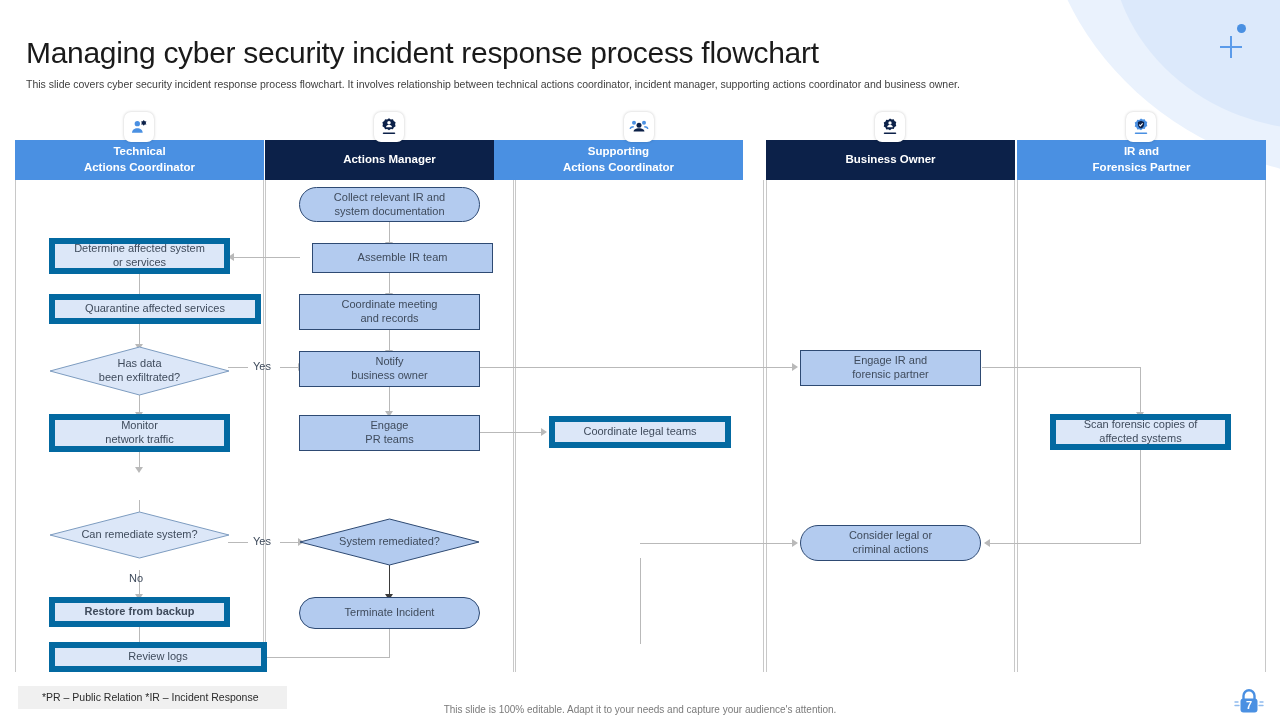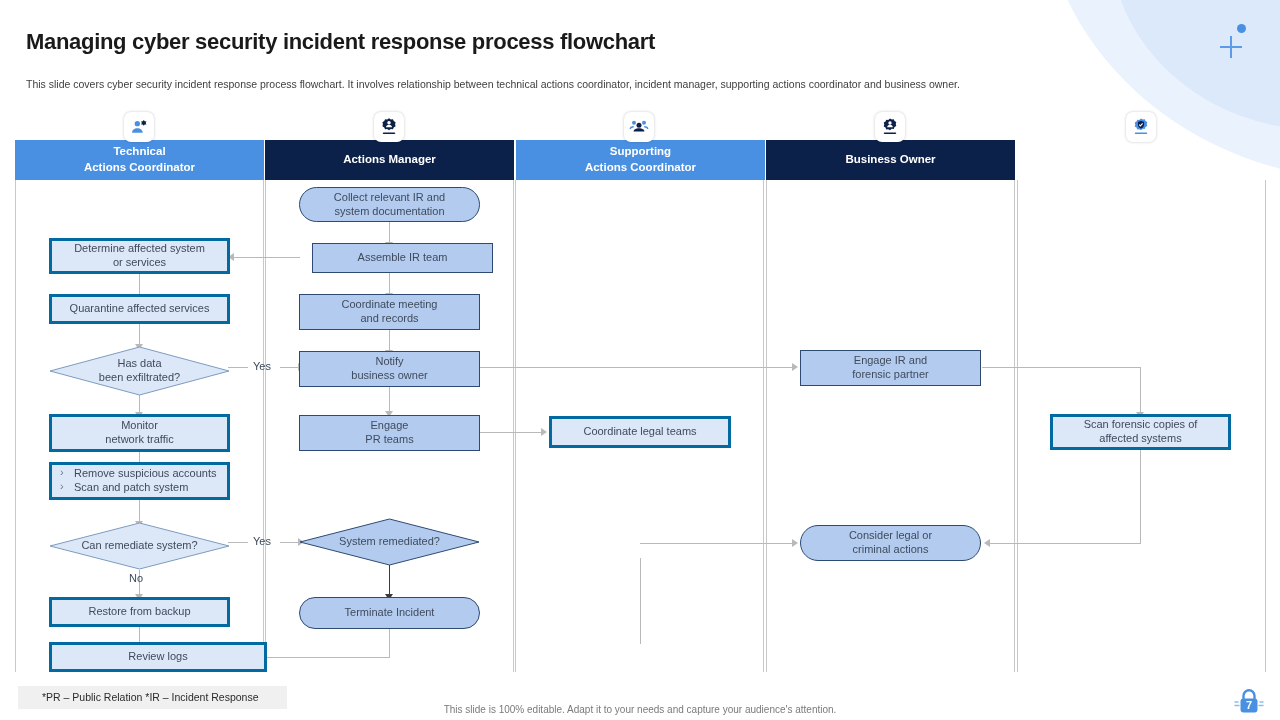--- a/index.html
+++ b/index.html
@@ -36,22 +36,22 @@
   .plus-mark:before { left: 10px; top: 0; width: 2px; height: 22px; }
   .plus-mark:after  { left: 0; top: 10px; width: 22px; height: 2px; }
   .dot-mark {
     position: absolute; top: 24px; right: 34px;
     width: 9px; height: 9px; border-radius: 50%;
     background: #4a90e2; z-index: 2;
   }
 
   
   .slide-title {
-    position: absolute; left: 26px; top: 29px;
-    font-size: 22px; font-weight: bold; color: #1a1a1a;
+    position: absolute; left: 26px; top: 36px;
+    font-size: 30px; font-weight: normal; color: #1a1a1a;
     letter-spacing: -0.3px; z-index: 3;
   }
   .slide-subtitle {
     position: absolute; left: 26px; top: 78px;
     font-size: 10.5px; color: #3e3e3e; z-index: 3;
     width: 1150px;
   }
 
   
   .canvas {
@@ -81,21 +81,21 @@
   .lane-icon svg { display: block; }
 
   
   .node {
     position: absolute;
     display: flex; align-items: center; justify-content: center;
     text-align: center; line-height: 1.25;
     font-size: 11px; color: #3f4b5c; z-index: 3;
   }
   .node.box {
-    background: #dce7f8; border: 3px solid #0369a1;
+    background: #dce7f8; border: 6px solid #0369a1;
   }
   .node.box-strong {
     background: #b3cbef; border: 1px solid #2e4a73;
   }
   .node.pill {
     background: #b3cbef; border: 1.5px solid #2e4a73;
     border-radius: 999px;
   }
   .node.bullets {
     justify-content: flex-start; text-align: left;
@@ -203,21 +203,21 @@
   <div class="lane-icon" style="left:624px;">
     <svg width="20" height="20" viewBox="0 0 24 24">
       <circle cx="6" cy="7" r="2.4" fill="#4a90e2"></circle>
       <circle cx="18" cy="7" r="2.4" fill="#4a90e2"></circle>
       <circle cx="12" cy="10" r="3" fill="#0c2149"></circle>
       <path d="M5.5 17.5c0-2.4 2.9-3.9 6.5-3.9s6.5 1.5 6.5 3.9z" fill="#0c2149"></path>
       <path d="M1.5 14.5c0-1.8 1.8-2.8 4.2-2.8" stroke="#4a90e2" stroke-width="1.6" fill="none"></path>
       <path d="M22.5 14.5c0-1.8-1.8-2.8-4.2-2.8" stroke="#4a90e2" stroke-width="1.6" fill="none"></path>
     </svg>
   </div>
-  <div class="lane-header light" style="left:516px; width:249px;justify-content:center;">
+  <div class="lane-header light" style="left:494px; width:249px;justify-content:center;">
     <span>
       <span>Supporting</span><br>
       <span>Actions Coordinator</span>
     </span>
   </div>
   <div class="lane-body" style="left:515px; width:249px;"></div>
 
   <div class="lane-icon" style="left:875px;">
     <svg width="20" height="20" viewBox="0 0 24 24">
       <path d="M12 1.8l2.1 1.2 2.4-.3.9 2.2 2.1 1.2-.6 2.4.6 2.4-2.1 1.2-.9 2.2-2.4-.3L12 15.8l-2.1-1.2-2.4.3-.9-2.2-2.1-1.2.6-2.4-.6-2.4 2.1-1.2.9-2.2 2.4.3z" fill="#0c2149"></path>
@@ -231,20 +231,26 @@
   </div>
   <div class="lane-body" style="left:766px; width:249px;"></div>
 
   <div class="lane-icon" style="left:1126px;">
     <svg width="20" height="20" viewBox="0 0 24 24">
       <path d="M12 1.8l2.1 1.2 2.4-.3.9 2.2 2.1 1.2-.6 2.4.6 2.4-2.1 1.2-.9 2.2-2.4-.3L12 15.8l-2.1-1.2-2.4.3-.9-2.2-2.1-1.2.6-2.4-.6-2.4 2.1-1.2.9-2.2 2.4.3z" fill="#4a90e2"></path>
       <path d="M12 4.4l3.7 1.5v3c0 2.3-1.6 4.1-3.7 4.8-2.1-.7-3.7-2.5-3.7-4.8v-3z" fill="#0c2149"></path>
       <path d="M9.9 9.2l1.4 1.5 2.7-3" stroke="#ffffff" stroke-width="1.3" fill="none"></path>
       <path d="M5.5 19.5h13" stroke="#4a90e2" stroke-width="2" stroke-linecap="round"></path>
     </svg>
+  </div>
+  <div class="lane-header light" style="left:1017px; width:249px;">
+    <span>
+      <span>IR and</span><br>
+      <span>Forensics Partner</span>
+    </span>
   </div>
   <div class="lane-body" style="left:1017px; width:249px;"></div>
 
   <div class="conn v" style="left:389px; top:112px; height:22px;"></div>
   <div class="arrow-d" style="left:385px; top:132px;"></div>
   <div class="conn v" style="left:389px; top:163px; height:22px;"></div>
   <div class="arrow-d" style="left:385px; top:183px;"></div>
   <div class="conn v" style="left:389px; top:220px; height:22px;"></div>
   <div class="arrow-d" style="left:385px; top:240px;"></div>
   <div class="conn v" style="left:389px; top:277px; height:26px;"></div>
@@ -301,21 +307,21 @@
   <div class="conn h" style="left:990px; top:433px; width:151px;"></div>
   <div class="arrow-l" style="left:984px; top:429px;"></div>
 
   <div class="node box" style="left:49px; top:128px; width:181px; height:36px;">
     <span>
       <span>Determine affected system</span><br>
       <span>or services</span>
     </span>
   </div>
 
-  <div class="node box" style="left:49px; top:184px; width:181px; height:30px;">
+  <div class="node box" style="left:49px; top:184px; width:212px; height:30px;">
     <span>Quarantine affected services</span>
   </div>
 
   <div class="diamond-wrap" style="left:49px; top:236px; width:181px; height:50px;">
     <svg width="181" height="50" viewBox="0 0 181 50">
       <polygon points="90.5,1 180,25 90.5,49 1,25" fill="#dce7f8" stroke="#7d9cc0" stroke-width="1"></polygon>
     </svg>
     <div class="diamond-label">
       <span>
         <span>Has data</span><br>
@@ -325,39 +331,33 @@
   </div>
   <div class="edge-label" style="left:253px; top:250px;">Yes</div>
 
   <div class="node box" style="left:49px; top:304px; width:181px; height:38px;">
     <span>
       <span>Monitor</span><br>
       <span>network traffic</span>
     </span>
   </div>
 
-  <div class="node box bullets" style="left:49px; top:352px; width:181px; height:38px;">
-    <ul>
-      <li>Remove suspicious accounts</li>
-      <li>Scan and patch system</li>
-    </ul>
-  </div>
-
-  <div class="diamond-wrap" style="left:49px; top:412px; width:181px; height:48px;">
+
+  <div class="diamond-wrap" style="left:49px; top:401px; width:181px; height:48px;">
     <svg width="181" height="48" viewBox="0 0 181 48">
       <polygon points="90.5,1 180,24 90.5,47 1,24" fill="#dce7f8" stroke="#7d9cc0" stroke-width="1"></polygon>
     </svg>
     <div class="diamond-label">
       <span>Can remediate system?</span>
     </div>
   </div>
   <div class="edge-label" style="left:253px; top:425px;">Yes</div>
   <div class="edge-label" style="left:129px; top:462px;">No</div>
 
-  <div class="node box" style="left:49px; top:487px; width:181px; height:30px;">
+  <div class="node box" style="left:49px; top:487px; width:181px; height:30px;font-weight:bold;">
     <span>Restore from backup</span>
   </div>
 
   <div class="node box" style="left:49px; top:532px; width:218px; height:30px;">
     <span>Review logs</span>
   </div>
 
   <div class="node pill" style="left:299px; top:77px; width:181px; height:35px;">
     <span>
       <span>Collect relevant  IR and</span><br>

